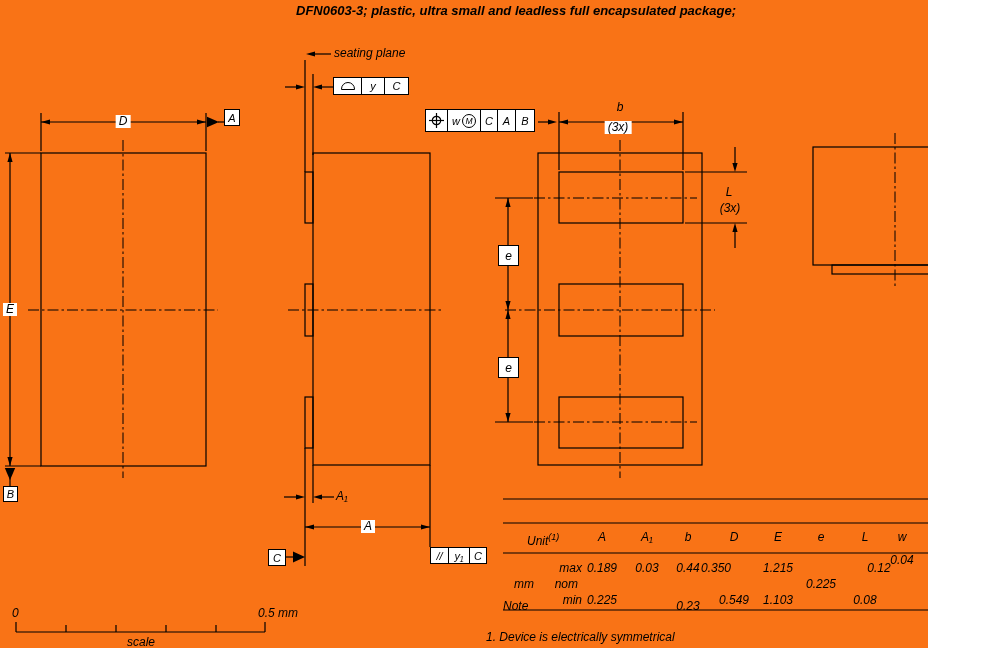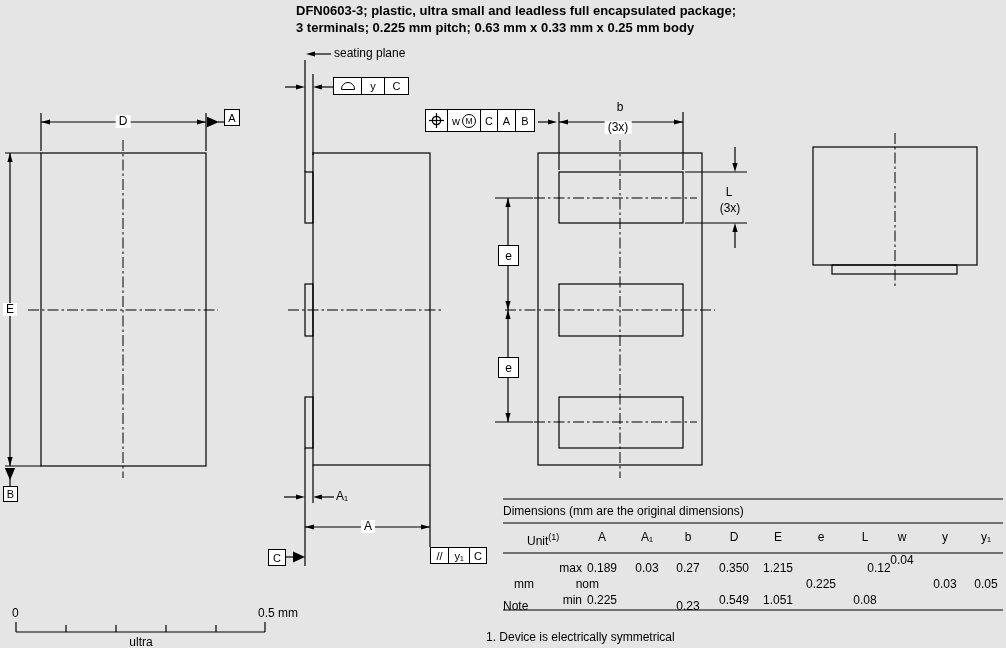--- a/index.html
+++ b/index.html
@@ -1,17 +1,17 @@
 <!DOCTYPE html>
 <html><head>
 <meta charset="utf-8">
 <style>
   html,body{margin:0;padding:0;background:#fff;}
-  .canvas{position:relative;width:1006px;height:648px;background:#e5e5e5;overflow:hidden;
-          font-family:"Liberation Sans","DejaVu Sans",sans-serif;color:#000;}
+  .canvas{position:relative;width:928px;height:648px;background:#f97316;overflow:hidden;
+          font-family:"Liberation Sans","DejaVu Sans",sans-serif;color:#000;font-style:italic;}
   svg.geo{position:absolute;left:0;top:0;}
   svg.geo line,svg.geo rect{stroke:#000;fill:none;stroke-width:1.2;}
   svg.geo polygon{fill:#000;stroke:none;}
   svg.geo g.cl line{stroke-dasharray:11,3,2.5,3;stroke-width:1;}
   .lbl{position:absolute;font-size:12px;line-height:13px;white-space:nowrap;color:#000;}
   .c{transform:translateX(-50%);}
   .wbg{background:#fff;padding:0 3px;}
   .ttl{font-weight:bold;font-size:13px;line-height:16px;}
   .box{position:absolute;border:1.4px solid #000;background:#fff;display:flex;
        align-items:center;justify-content:center;font-size:11px;box-sizing:border-box;}
@@ -177,21 +177,20 @@
       <line x1="16" y1="622" x2="16" y2="632"></line>
       <line x1="66" y1="625" x2="66" y2="632"></line>
       <line x1="116" y1="625" x2="116" y2="632"></line>
       <line x1="166" y1="625" x2="166" y2="632"></line>
       <line x1="216" y1="625" x2="216" y2="632"></line>
       <line x1="265" y1="622" x2="265" y2="632"></line>
     </g>
   </svg>
 
   <span class="lbl ttl" style="left:296px;top:3px">DFN0603-3; plastic, ultra small and leadless full encapsulated package;</span>
-  <span class="lbl ttl" style="left:296px;top:20px">3 terminals; 0.225 mm pitch; 0.63 mm x 0.33 mm x 0.25 mm body</span>
 
   <span class="lbl c wbg" style="left:123px;top:115px">D</span>
   <span class="lbl c wbg" style="left:10px;top:303px">E</span>
   <div class="box" style="left:224px;top:109px;width:16px;height:17px">
     <span>A</span>
   </div>
   <div class="box" style="left:3px;top:486px;width:15px;height:16px">
     <span>B</span>
   </div>
 
@@ -234,58 +233,57 @@
   <span class="lbl c wbg" style="left:618px;top:121px">(3x)</span>
   <span class="lbl c" style="left:729px;top:186px">L</span>
   <span class="lbl c" style="left:730px;top:202px">(3x)</span>
   <div class="box" style="left:498px;top:245px;width:21px;height:21px;font-size:12px">
     <span>e</span>
   </div>
   <div class="box" style="left:498px;top:357px;width:21px;height:21px;font-size:12px">
     <span>e</span>
   </div>
 
-  <span class="lbl" style="left:503px;top:505px">Dimensions (mm are the original dimensions)</span>
   <span class="lbl" style="left:527px;top:531px">
     <span>Unit</span><span class="sup">(1)</span>
   </span>
   <span class="lbl c" style="left:602px;top:531px">A</span>
   <span class="lbl c" style="left:647px;top:531px">A₁</span>
   <span class="lbl c" style="left:688px;top:531px">b</span>
   <span class="lbl c" style="left:734px;top:531px">D</span>
   <span class="lbl c" style="left:778px;top:531px">E</span>
   <span class="lbl c" style="left:821px;top:531px">e</span>
   <span class="lbl c" style="left:865px;top:531px">L</span>
   <span class="lbl c" style="left:902px;top:531px">w</span>
   <span class="lbl c" style="left:945px;top:531px">y</span>
   <span class="lbl c" style="left:986px;top:531px">y₁</span>
 
   <span class="lbl" style="left:514px;top:578px">mm</span>
   <span class="lbl rl" style="left:546px;top:562px">max</span>
-  <span class="lbl rl" style="left:563px;top:578px">nom</span>
+  <span class="lbl rl" style="left:542px;top:578px">nom</span>
   <span class="lbl rl" style="left:546px;top:594px">min</span>
 
   <span class="lbl c" style="left:602px;top:562px">0.189</span>
   <span class="lbl c" style="left:647px;top:562px">0.03</span>
-  <span class="lbl c" style="left:688px;top:562px">0.27</span>
-  <span class="lbl c" style="left:734px;top:562px">0.350</span>
+  <span class="lbl c" style="left:688px;top:562px">0.44</span>
+  <span class="lbl c" style="left:716px;top:562px">0.350</span>
   <span class="lbl c" style="left:778px;top:562px">1.215</span>
   <span class="lbl c" style="left:879px;top:562px">0.12</span>
 
   <span class="lbl c" style="left:821px;top:578px">0.225</span>
   <span class="lbl c" style="left:902px;top:554px">0.04</span>
   <span class="lbl c" style="left:945px;top:578px">0.03</span>
   <span class="lbl c" style="left:986px;top:578px">0.05</span>
 
   <span class="lbl c" style="left:602px;top:594px">0.225</span>
   <span class="lbl c" style="left:688px;top:600px">0.23</span>
   <span class="lbl c" style="left:734px;top:594px">0.549</span>
-  <span class="lbl c" style="left:778px;top:594px">1.051</span>
+  <span class="lbl c" style="left:778px;top:594px">1.103</span>
   <span class="lbl c" style="left:865px;top:594px">0.08</span>
 
   <span class="lbl" style="left:503px;top:600px">Note</span>
   <span class="lbl" style="left:486px;top:631px">1. Device is electrically symmetrical</span>
 
   <span class="lbl" style="left:12px;top:607px">0</span>
   <span class="lbl" style="left:258px;top:607px">0.5 mm</span>
-  <span class="lbl c" style="left:141px;top:636px">ultra</span>
+  <span class="lbl c" style="left:141px;top:636px">scale</span>
 
 </div>
 
 </body></html>

